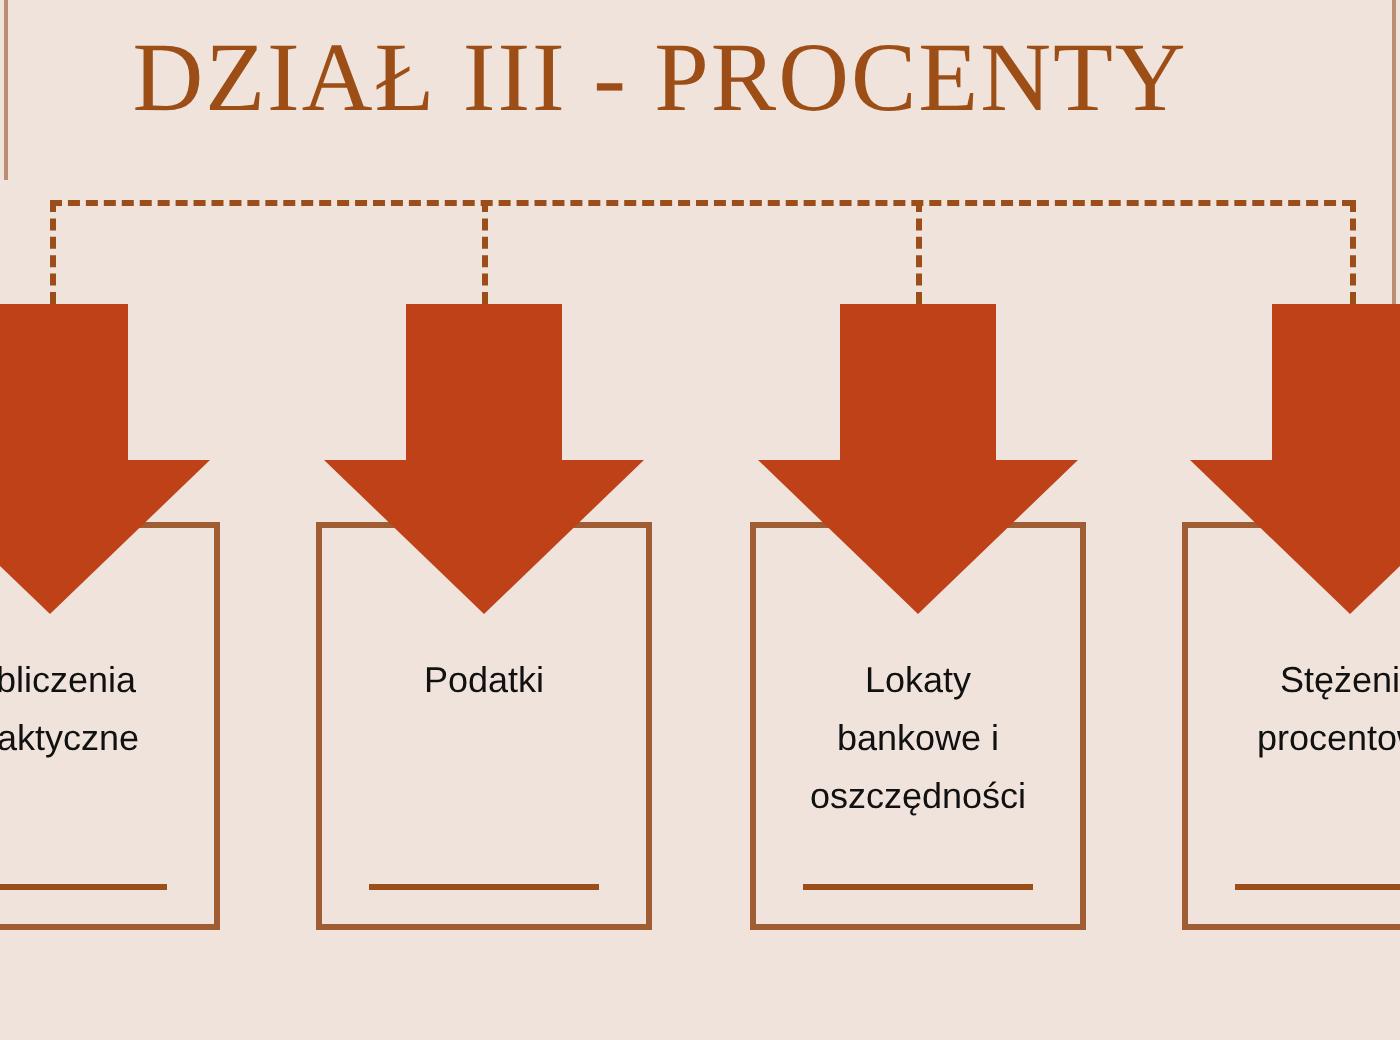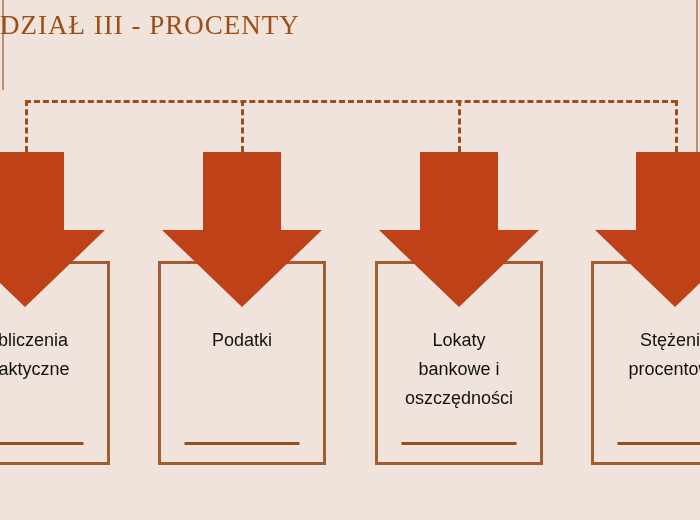--- a/index.html
+++ b/index.html
@@ -29,22 +29,23 @@
   }
   .edge-rule.left  { left: 2px;  height: 90px; }
   .edge-rule.right { left: 696px; height: 152px; }
 
   
   #title {
     position: absolute;
     left: 0;
     top: 10px;
     width: 660px;
+    text-align: center;
     font-family: "Liberation Serif", "DejaVu Serif", serif;
-    font-size: 27px;
+    font-size: 49px;
     letter-spacing: 1px;
     color: #9C4E16;
     white-space: nowrap;
   }
 
   
   #bus-horizontal {
     position: absolute;
     left: 25px;
     top: 100px;

